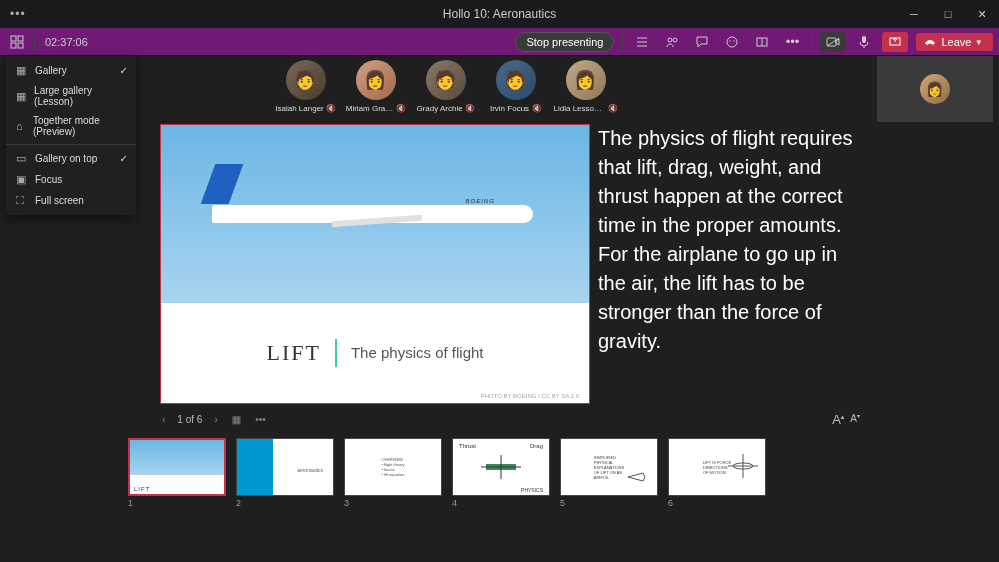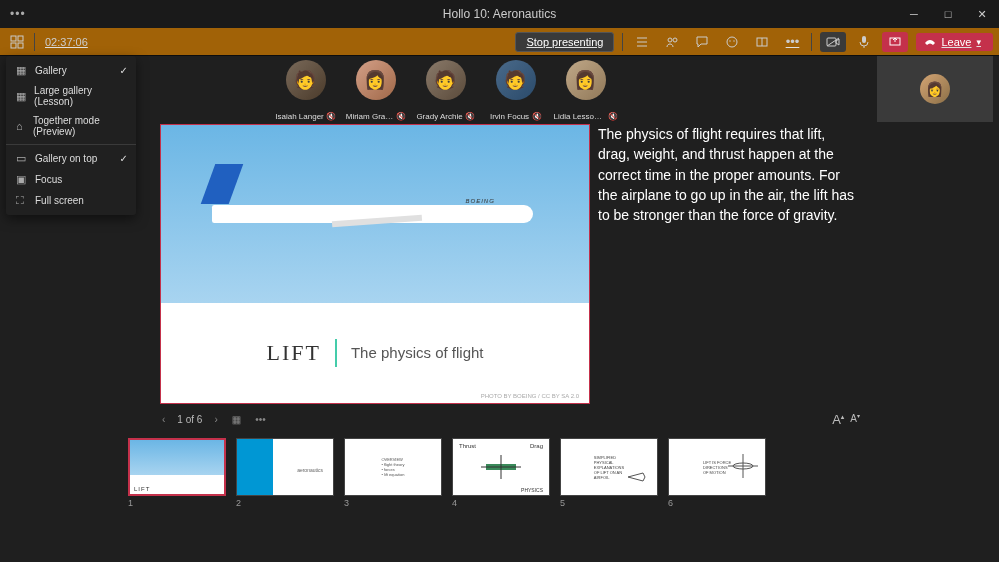--- a/index.html
+++ b/index.html
@@ -5,44 +5,44 @@
 * { margin: 0; padding: 0; box-sizing: border-box; font-family: "Segoe UI", Arial, sans-serif; }
 body { width: 999px; height: 562px; background: #1f1f1f; color: #e0e0e0; overflow: hidden; position: relative; }
 
 
 .titlebar { height: 28px; background: #1a1a1a; display: flex; align-items: center; justify-content: center; position: relative; font-size: 12px; color: #ccc; }
 .titlebar .more-left { position: absolute; left: 10px; letter-spacing: 1px; color: #aaa; cursor: pointer; }
 .window-controls { position: absolute; right: 0; display: flex; }
 .window-controls div { width: 34px; height: 28px; display: flex; align-items: center; justify-content: center; color: #ccc; font-size: 11px; cursor: pointer; }
 
 
-.toolbar { height: 28px; background: #a16207; display: flex; align-items: center; padding: 0 6px; gap: 6px; border-bottom: 1px solid #0d0d0d; position: relative; text-decoration: underline; }
+.toolbar { height: 28px; background: #701a75; display: flex; align-items: center; padding: 0 6px; gap: 6px; border-bottom: 1px solid #0d0d0d; position: relative; }
 .tool-ic { width: 22px; height: 22px; display: flex; align-items: center; justify-content: center; color: #ccc; cursor: pointer; font-size: 13px; }
 .sep { width: 1px; height: 18px; background: #444; }
 .timer { font-size: 11px; color: #ccc; padding: 0 4px; }
 .toolbar-right { margin-left: auto; display: flex; align-items: center; gap: 8px; }
-.stop-btn { background: #3a3a3a; border: 1px solid #555; border-radius: 3px; padding: 3px 10px; font-size: 11px; color: #fff; cursor: pointer; }
+.stop-btn { background: #3a3a3a; border: 1px solid #555; border-radius: 10px; padding: 3px 10px; font-size: 11px; color: #fff; cursor: pointer; }
 .leave-btn { background: #c4314b; border-radius: 3px; padding: 3px 12px 3px 8px; font-size: 11px; color: #fff; cursor: pointer; display: flex; align-items: center; gap: 5px; }
 .leave-btn .chev { font-size: 9px; }
 .cam-btn { width: 26px; height: 20px; background: #3a3a3a; border-radius: 3px; display: flex; align-items:center; justify-content:center; cursor:pointer; }
 .mic-btn { width: 20px; height:20px; display:flex; align-items:center; justify-content:center; cursor:pointer; }
 .share-btn { width: 26px; height: 20px; background: #c4314b; border-radius:3px; display:flex; align-items:center; justify-content:center; cursor:pointer;}
 
 
 .view-menu { position: absolute; top: 56px; left: 6px; width: 130px; background: #202020; border-radius: 3px; box-shadow: 0 4px 12px rgba(0,0,0,0.5); padding: 4px 0; z-index: 20; }
 .vm-item { display: flex; align-items: center; gap: 7px; padding: 4px 10px; font-size: 10px; color: #ddd; cursor: pointer; position: relative; }
 .vm-item .vm-ic { width: 12px; font-size: 11px; color: #aaa; }
 .vm-item .check { position: absolute; right: 8px; font-size: 10px; color: #ddd; }
 .vm-sep { height: 1px; background: #3a3a3a; margin: 3px 0; }
 
 
 .participants { position: absolute; top: 60px; left: 280px; display: flex; gap: 18px; }
 .part { display: flex; flex-direction: column; align-items: center; width: 52px; }
 .avatar { width: 40px; height: 40px; border-radius: 50%; display: flex; align-items: center; justify-content: center; font-size: 18px; overflow: hidden; }
-.pname-row { display:flex; align-items:center; gap:3px; margin-top:12px;}
+.pname-row { display:flex; align-items:center; gap:3px; margin-top:4px;}
 .part-name { font-size: 8px; color: #ddd; white-space: nowrap; text-align:center; max-width:52px; overflow:hidden; text-overflow:ellipsis;}
 .mute-ic { font-size: 8px; color: #aaa;}
 
 
 .self-video { position: absolute; top: 56px; right: 6px; width: 116px; height: 66px; background: #3a3a3a; display:flex; align-items:center; justify-content:center; }
 .self-avatar { width: 30px; height: 30px; border-radius: 50%; background: linear-gradient(135deg,#d4a574,#8b6f47); display:flex; align-items:center; justify-content:center; font-size:14px;}
 
 
 .slide-wrap { position: absolute; top: 124px; left: 160px; width: 430px; height: 280px; border: 1px solid #c4314b; background: #fff; overflow:hidden; }
 .sky { width:100%; height: 64%; background: linear-gradient(180deg,#6bb6e5,#a8d4f0); position:relative; }
@@ -50,21 +50,21 @@
 .plane-tail { position:absolute; top: 22%; left:11%; width: 28px; height: 40px; background:#2060c0; transform: skewX(-20deg);}
 .plane-wing { position:absolute; top: 52%; left: 40%; width:90px; height:6px; background:#e0e0e0; transform: rotate(-4deg);}
 .boeing-txt { position:absolute; top:41%; right:22%; font-size:6px; font-style:italic; color:#333; letter-spacing:1px;}
 .slide-bottom { height: 36%; background:#fff; display:flex; align-items:center; justify-content:center; gap:14px; position:relative;}
 .lift-txt { font-family: Georgia, serif; font-size: 22px; letter-spacing: 2px; color:#333;}
 .lift-bar { width:2px; height:28px; background:#4ca;}
 .lift-sub { font-size:15px; color:#555;}
 .slide-credit { position:absolute; bottom:4px; right:10px; font-size:6px; color:#aaa;}
 
 
-.notes { position: absolute; top: 124px; left: 598px; width: 258px; font-size: 14px; line-height: 1.45; color:#fff; }
+.notes { position: absolute; top: 124px; left: 598px; width: 258px; font-size: 20px; line-height: 1.45; color:#fff; }
 
 
 .slide-nav { position:absolute; top: 412px; left: 160px; width: 700px; display:flex; align-items:center; gap:10px; font-size:10px; color:#bbb;}
 .nav-ic { cursor:pointer; padding:2px; color:#888; }
 .font-controls { margin-left:auto; display:flex; gap:6px; font-size:11px; }
 .font-controls span { cursor:pointer; }
 
 
 .thumbs { position:absolute; top: 438px; left: 128px; display:flex; gap:10px; }
 .thumb-wrap { display:flex; flex-direction:column; gap:2px;}

